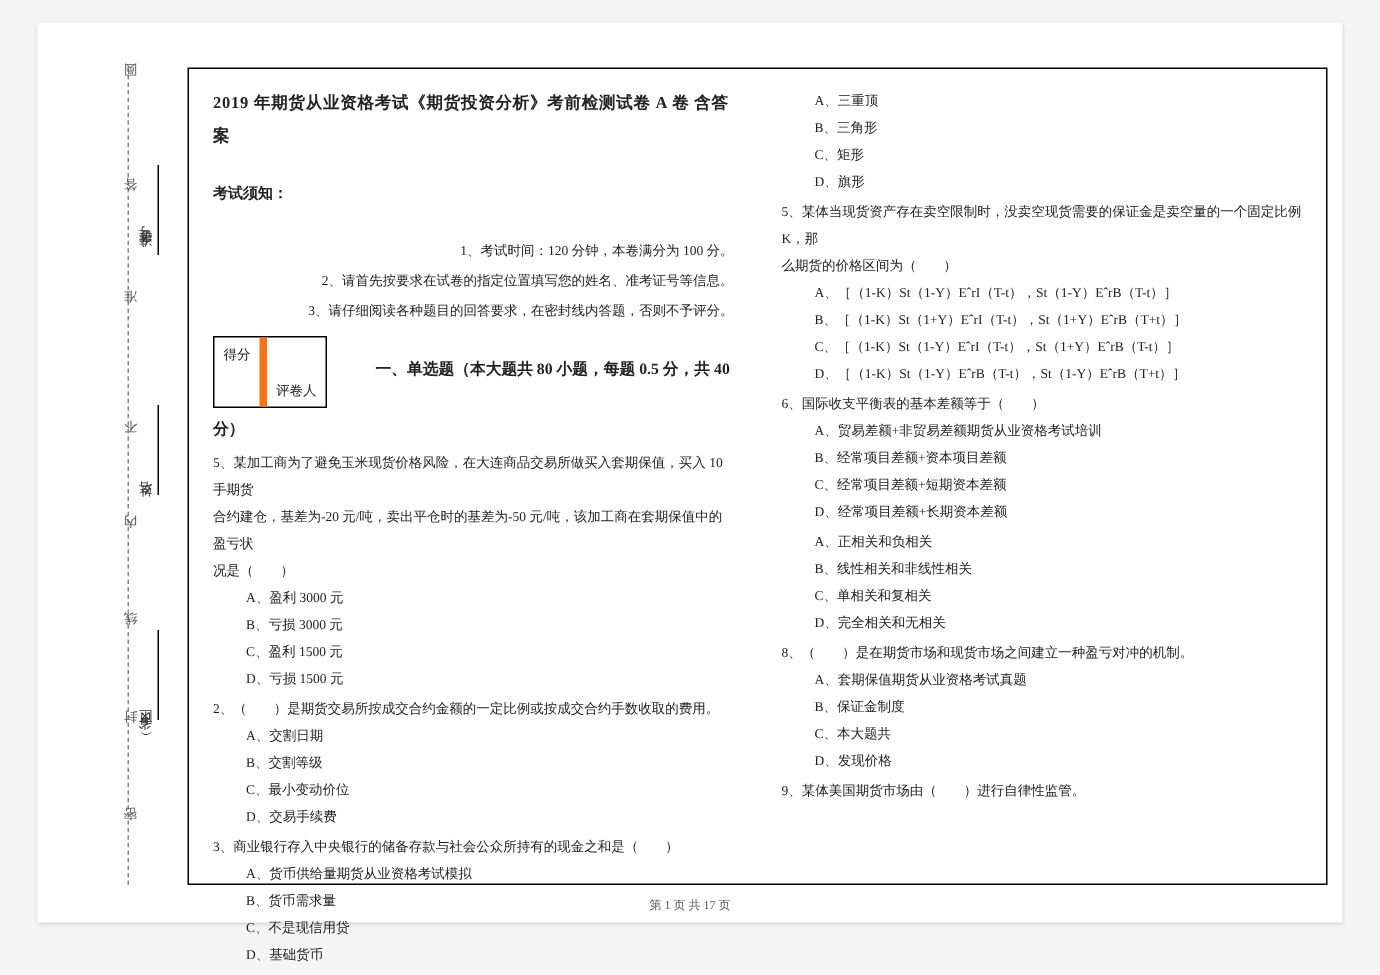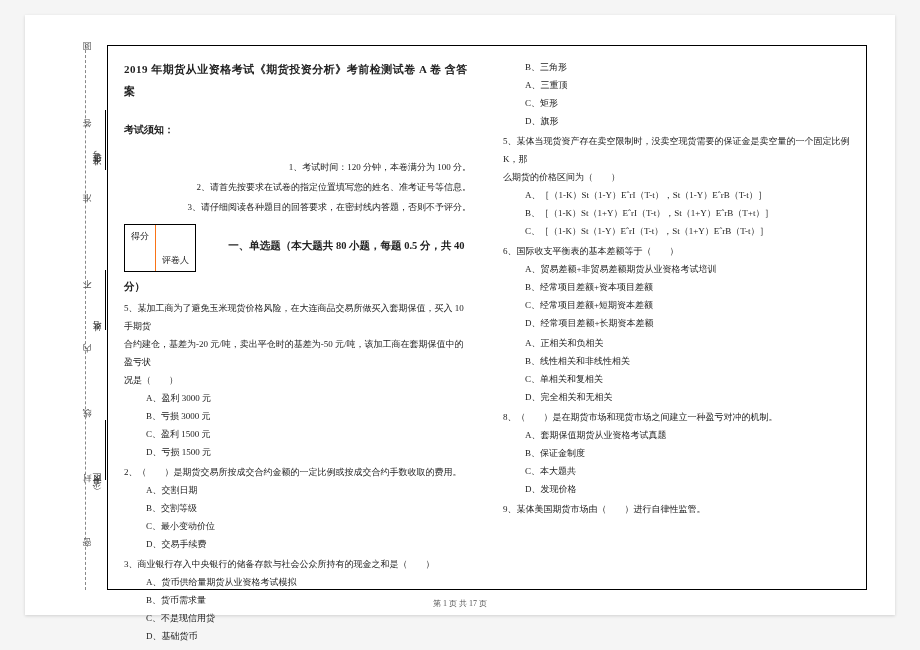--- a/index.html
+++ b/index.html
@@ -16,21 +16,21 @@
       width: 870px;
       height: 600px;
       background: #fff;
       position: absolute;
       left: 25px;
       top: 15px;
       box-shadow: 0 1px 3px rgba(0,0,0,0.15);
     }
     .inner-border {
       position: absolute;
-      left: 82px;
+      left: 100px;
       top: 30px;
       width: 760px;
       height: 545px;
       border: 1px solid #000;
     }
     .content {
       display: flex;
       height: 100%;
     }
     .col {
@@ -54,21 +54,21 @@
     }
     .instr { margin-bottom: 2px; text-align: right; }
     .score-box {
       display: inline-flex;
       border: 1px solid #000;
       margin: 6px 0 4px 0;
       vertical-align: middle;
     }
     .score-box div {
       padding: 2px 6px;
-      border-right: 1px solid #f97316;
+      border-right: 5px solid #f97316;
       font-size: 9px;
     }
     .score-box div:last-child { border-right: none; margin-top: 24px; }
     .q-section-title {
       display: inline;
       font-weight: bold;
       font-size: 10.5px;
       margin-left: 30px;
     }
     .question { margin-top: 2px; }
@@ -195,31 +195,32 @@
           <div class="opt">C、不是现信用贷</div>
           <div class="opt">D、基础货币</div>
         </div>
 
         <div class="question">
           <div class="q-text">4、下列形态中，属于反转形态的是（　　）</div>
         </div>
       </div>
 
       <div class="col">
+        <div class="opt">A、三重顶</div>
         <div class="opt">B、三角形</div>
-        <div class="opt">A、三重顶</div>
         <div class="opt">C、矩形</div>
         <div class="opt">D、旗形</div>
 
         <div class="question">
           <div class="q-text">5、某体当现货资产存在卖空限制时，没卖空现货需要的保证金是卖空量的一个固定比例 K，那</div>
           <div class="q-text">么期货的价格区间为（　　）</div>
           <div class="opt">A、［（1-K）St（1-Y）EˆrI（T-t），St（1-Y）EˆrB（T-t）］</div>
           <div class="opt">B、［（1-K）St（1+Y）EˆrI（T-t），St（1+Y）EˆrB（T+t）］</div>
           <div class="opt">C、［（1-K）St（1-Y）EˆrI（T-t），St（1+Y）EˆrB（T-t）］</div>
+          <div class="opt">D、［（1-K）St（1-Y）EˆrB（T-t），St（1-Y）EˆrB（T+t）］</div>
         </div>
 
         <div class="question">
           <div class="q-text">6、国际收支平衡表的基本差额等于（　　）</div>
           <div class="opt">A、贸易差额+非贸易差额期货从业资格考试培训</div>
           <div class="opt">B、经常项目差额+资本项目差额</div>
           <div class="opt">C、经常项目差额+短期资本差额</div>
           <div class="opt">D、经常项目差额+长期资本差额</div>
         </div>
 

